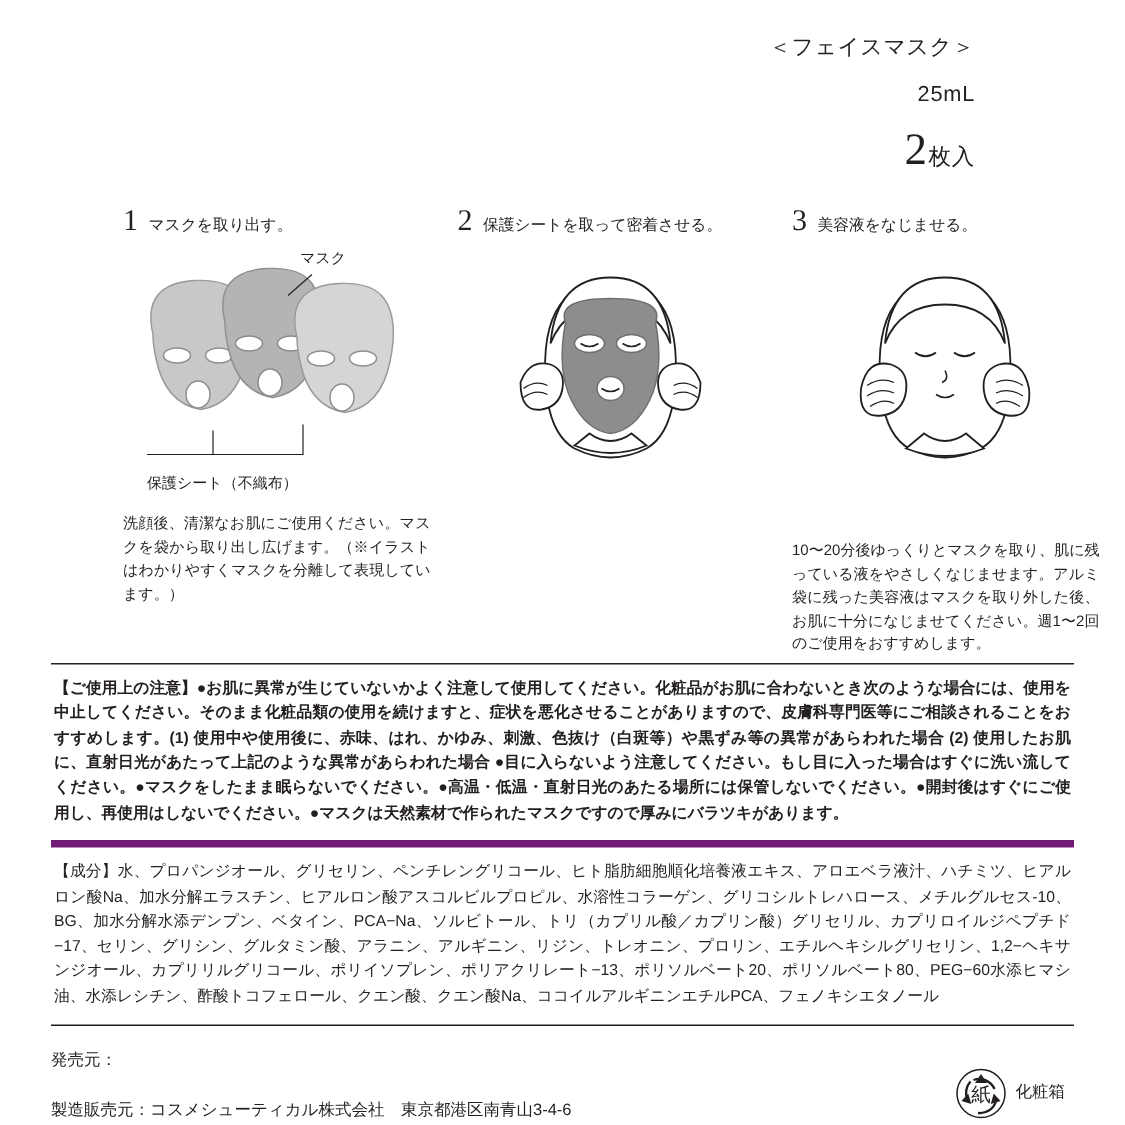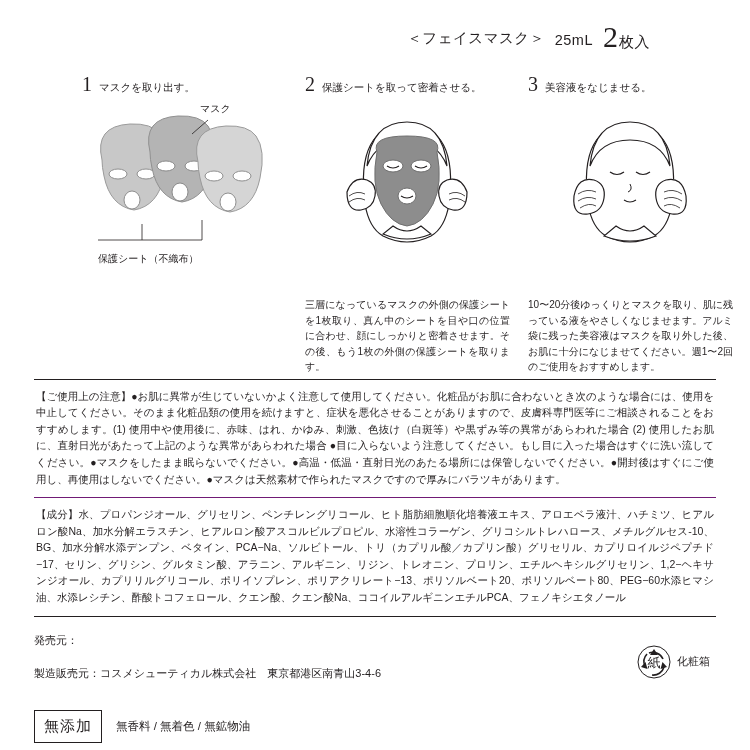--- a/index.html
+++ b/index.html
@@ -20,24 +20,25 @@
     width: 750px;
     height: 750px;
     box-sizing: border-box;
     padding: 0 22px;
   }
 
   
   .header {
     display: flex;
     align-items: flex-end;
-    justify-content: flex-end;
+    justify-content: flex-start;
     padding-top: 22px;
     padding-right: 78px;
     gap: 10px;
+    flex-direction: column;
   }
   .header-title {
     font-size: 14.5px;
     letter-spacing: 0.5px;
     padding-bottom: 4px;
   }
   .header-vol {
     font-size: 14.5px;
     padding-bottom: 4px;
     letter-spacing: 0.5px;
@@ -109,21 +110,21 @@
     border-top: 1px solid #231f20;
     margin: 4px 12px 0 12px;
   }
   .block {
     margin: 0 12px;
     padding: 8px 2px 10px 2px;
     font-size: 10.5px;
     line-height: 1.58;
     text-align: justify;
   }
-  .block-caution { border-bottom: 1px solid #701a75; }
+  .block-caution { border-bottom: 5px solid #701a75; font-weight: bold; }
   .block-ingredients { border-bottom: 1px solid #231f20; }
 
   
   .lower {
     margin: 0 12px;
     padding-top: 14px;
     font-size: 11px;
     line-height: 1.8;
     position: relative;
   }
@@ -210,20 +211,21 @@
           </g>
 
           <path d="M126 20 L110 34" stroke="#231f20" stroke-width="0.8" fill="none"></path>
           <path d="M60 140 L60 124" stroke="#231f20" stroke-width="0.8" fill="none"></path>
           <path d="M60 140 L120 140 L120 120" stroke="#231f20" stroke-width="0.8" fill="none"></path>
           <path d="M60 140 L16 140" stroke="#231f20" stroke-width="0.8" fill="none"></path>
         </svg>
         <span class="art-label label-mask">マスク</span>
         <span class="art-label label-sheet">保護シート（不織布）</span>
       </div>
+      <div class="step-body">洗顔後、清潔なお肌にご使用ください。マスクを袋から取り出し広げます。（※イラストはわかりやすくマスクを分離して表現しています。）</div>
     </div>
 
     <div class="step">
       <div class="step-head">
         <span class="step-num">2</span>
         <span class="step-text">保護シートを取って密着させる。</span>
       </div>
       <div class="step-art">
         <svg width="205" height="175" viewBox="0 0 205 175" xmlns="http://www.w3.org/2000/svg">
 
@@ -243,21 +245,20 @@
           <path d="M96 96 q6 4 12 0" stroke="#231f20" stroke-width="1.1" fill="none"></path>
 
           <path d="M88 126 q14 10 28 0 l10 8 q-24 10 -48 0 z" fill="#ffffff" stroke="#231f20" stroke-width="1.2"></path>
 
           <path d="M42 92 q6 -16 20 -12 q10 4 8 16 q-2 12 -14 14 q-14 2 -14 -18 z" fill="#ffffff" stroke="#231f20" stroke-width="1.2"></path>
           <path d="M162 92 q-6 -16 -20 -12 q-10 4 -8 16 q2 12 14 14 q14 2 14 -18 z" fill="#ffffff" stroke="#231f20" stroke-width="1.2"></path>
           <path d="M44 96 q8 -6 16 -2 M44 102 q8 -6 16 -2" stroke="#231f20" stroke-width="0.8" fill="none"></path>
           <path d="M160 96 q-8 -6 -16 -2 M160 102 q-8 -6 -16 -2" stroke="#231f20" stroke-width="0.8" fill="none"></path>
         </svg>
       </div>
-      <div class="step-body step-body-2">三層になっているマスクの外側の保護シートを1枚取り、真ん中のシートを目や口の位置に合わせ、顔にしっかりと密着させます。その後、もう1枚の外側の保護シートを取ります。</div>
     </div>
 
     <div class="step">
       <div class="step-head">
         <span class="step-num">3</span>
         <span class="step-text">美容液をなじませる。</span>
       </div>
       <div class="step-art">
         <svg width="205" height="175" viewBox="0 0 205 175" xmlns="http://www.w3.org/2000/svg">
           <path d="M60 104 q-10 -78 42 -80 q52 2 42 80 q-4 24 -18 32 q-24 12 -48 0 q-14 -8 -18 -32 z" fill="#ffffff" stroke="#231f20" stroke-width="1.2"></path>

